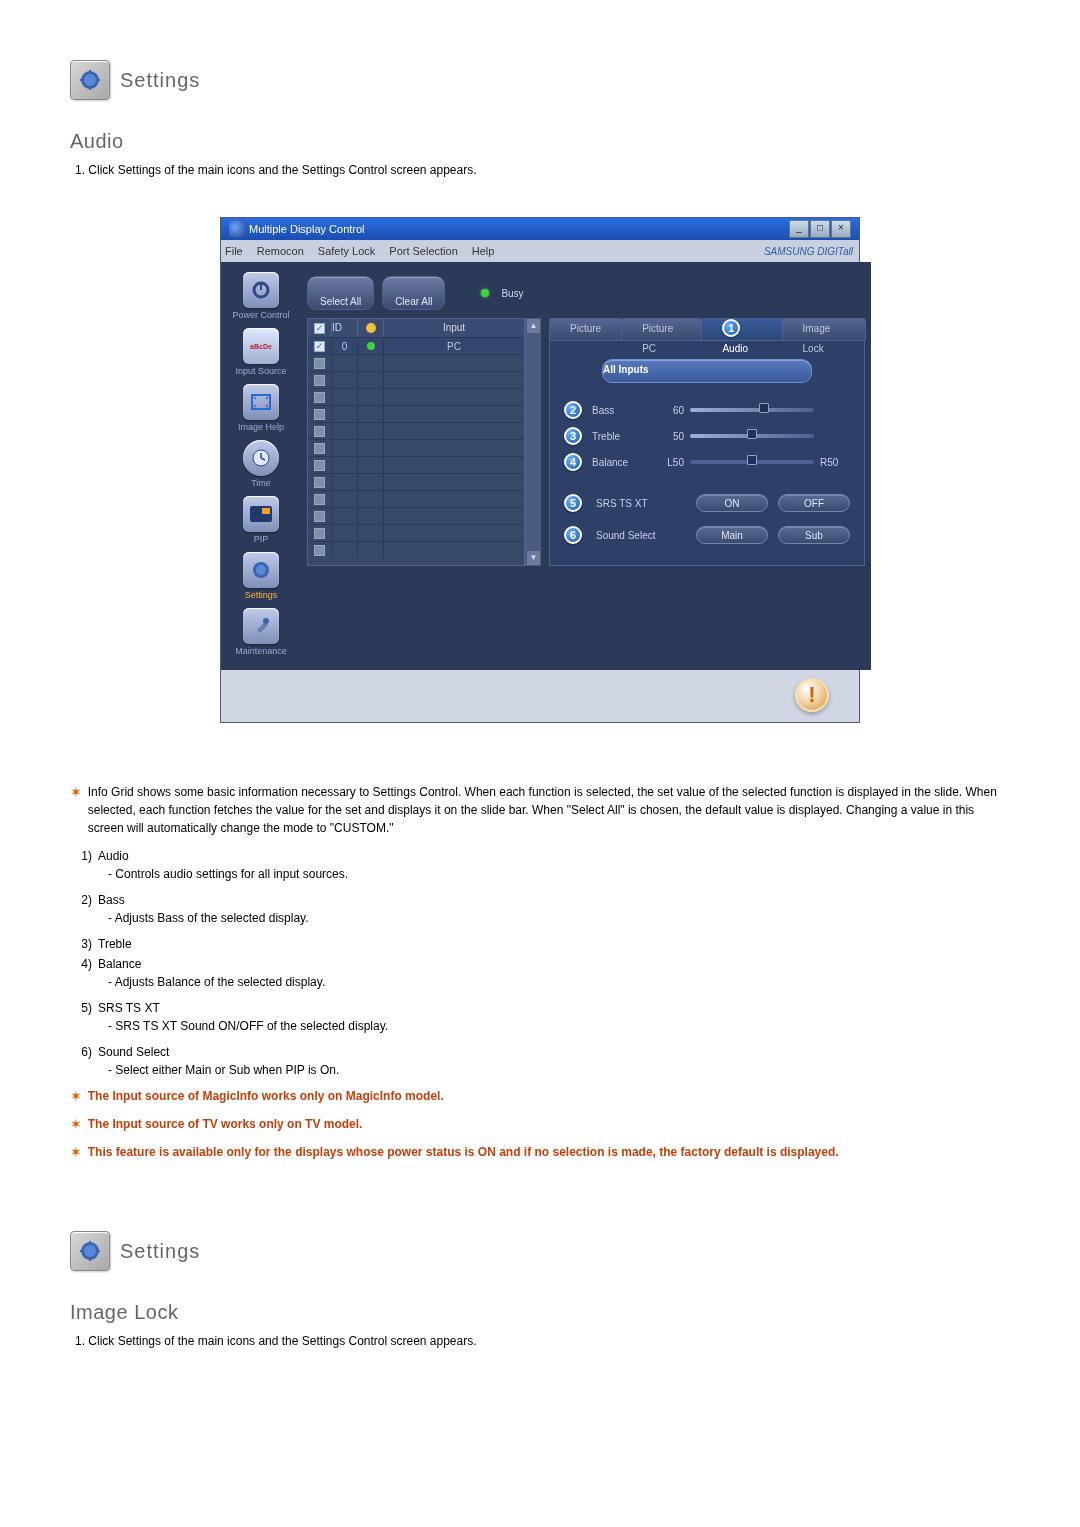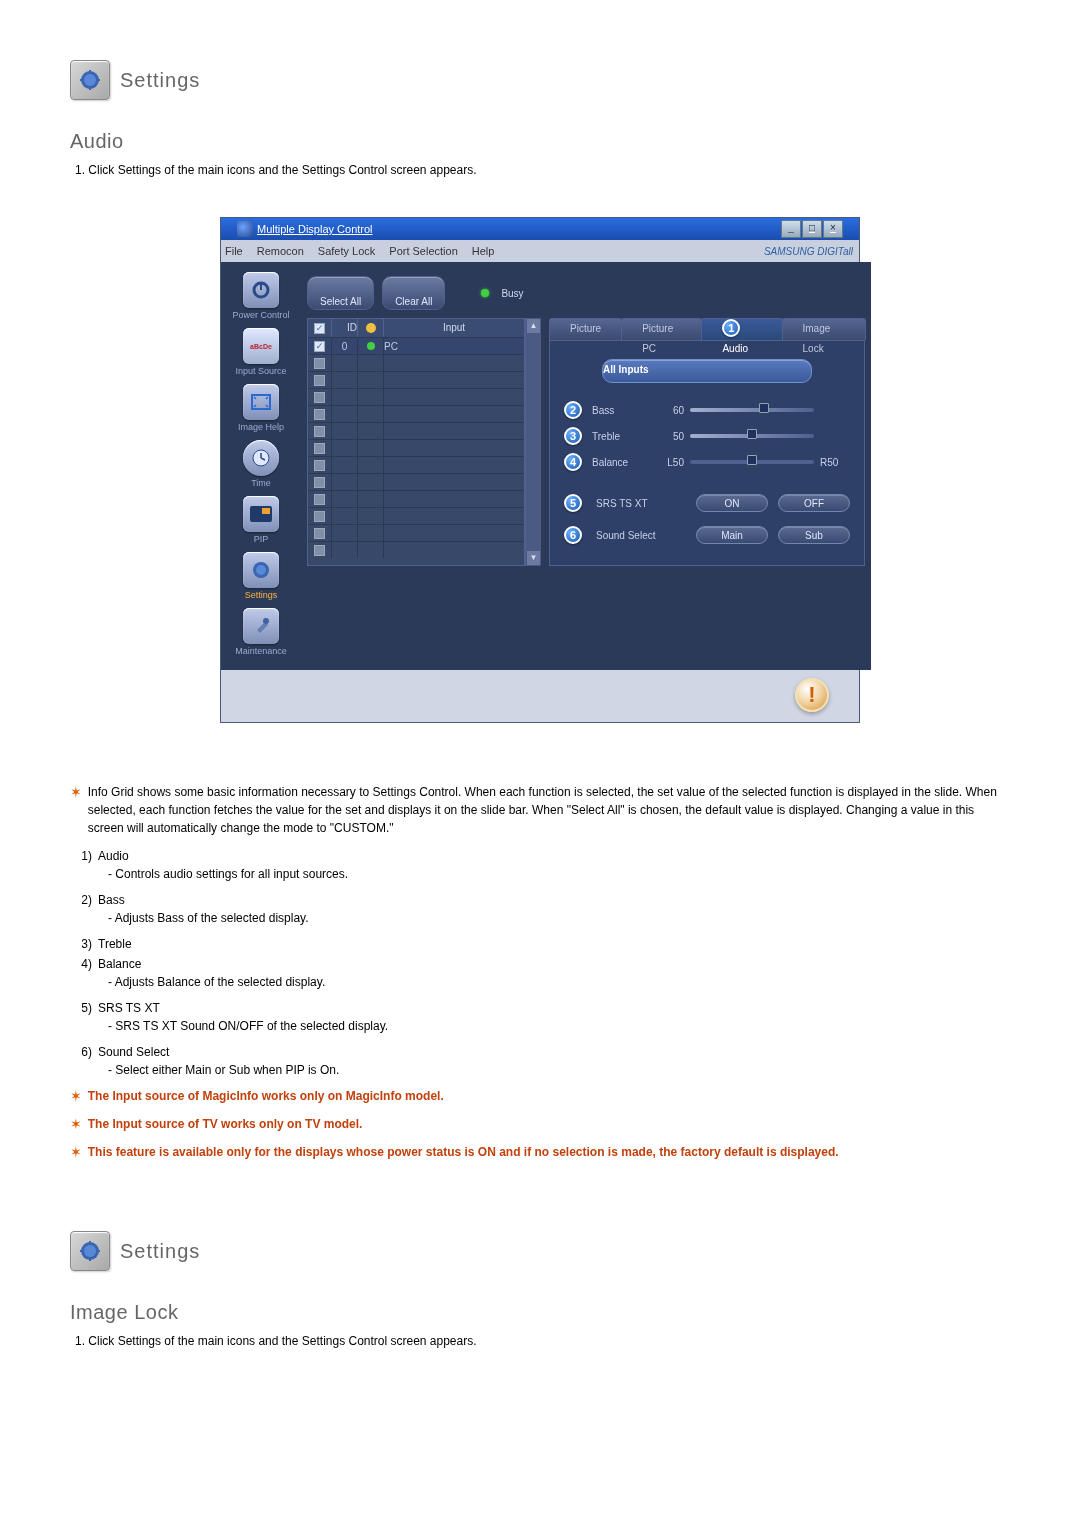--- a/index.html
+++ b/index.html
@@ -59,23 +59,22 @@
     font-family: Tahoma, Arial, sans-serif;
     font-size: 11px;
     color: #b8c4e0;
   }
   .titlebar {
     height: 22px;
     background: linear-gradient(#2a6de0, #1a4db0);
     color: #fff;
     display: flex;
     align-items: center;
-    padding: 0 16px;
+    padding: 0 8px;
     font-size: 11px;
-    text-decoration: underline;
   }
   .titlebar-icon {
     width: 16px;
     height: 16px;
     background: radial-gradient(circle at 6px 6px, #6aa0ff, #2a4a8a);
     border-radius: 2px;
     margin-right: 4px;
   }
   .titlebar-title { flex: 1; }
   .win-btns { display: flex; gap: 1px; }
@@ -180,34 +179,34 @@
     border:1px solid #506090;
   }
   .grid-head {
     display:flex;
     height:18px;
     background:#3a4c72;
     font-size:10px;
     color:#d0d8f0;
   }
   .gh-chk{width:24px;border-right:1px solid #506090;display:flex;align-items:center;justify-content:center;}
-  .gh-id{width:26px;border-right:1px solid #506090;text-align:right;line-height:18px;}
+  .gh-id{width:26px;border-right:1px solid #506090;text-align:left;line-height:18px;}
   .gh-ico{width:26px;border-right:1px solid #506090;display:flex;align-items:center;justify-content:center;}
   .gh-input{flex:1;text-align:center;line-height:18px;}
   .grid-row {
     display:flex;
     height:17px;
     border-top:1px solid #2a3a56;
     font-size:10px;
     color:#c0c8e0;
   }
   .gr-chk{width:24px;border-right:1px solid #2a3a56;display:flex;align-items:center;justify-content:center;}
   .gr-id{width:26px;border-right:1px solid #2a3a56;text-align:center;line-height:17px;}
   .gr-ico{width:26px;border-right:1px solid #2a3a56;display:flex;align-items:center;justify-content:center;}
-  .gr-input{flex:1;text-align:left;line-height:17px;}
+  .gr-input{flex:1;text-align:center;line-height:17px;}
   .chk {
     width:11px;height:11px;border:1px solid #9ab;background:#e0e6f4;
   }
   .chk.checked::after{content:"✓";display:block;font-size:9px;line-height:9px;color:#2a6de0;text-align:center;}
   .chk.grey{background:#8090a8;}
   .dot-green{width:8px;height:8px;border-radius:50%;background:#40d040;}
   .scroll-stub{width:16px;background:#4a5a80;border-left:1px solid #506090;display:flex;flex-direction:column;}
   .scroll-stub .arr{height:14px;background:#6a7aa0;margin:1px;font-size:8px;text-align:center;line-height:14px;color:#dde;}
   .right-panel {
     flex:1;

